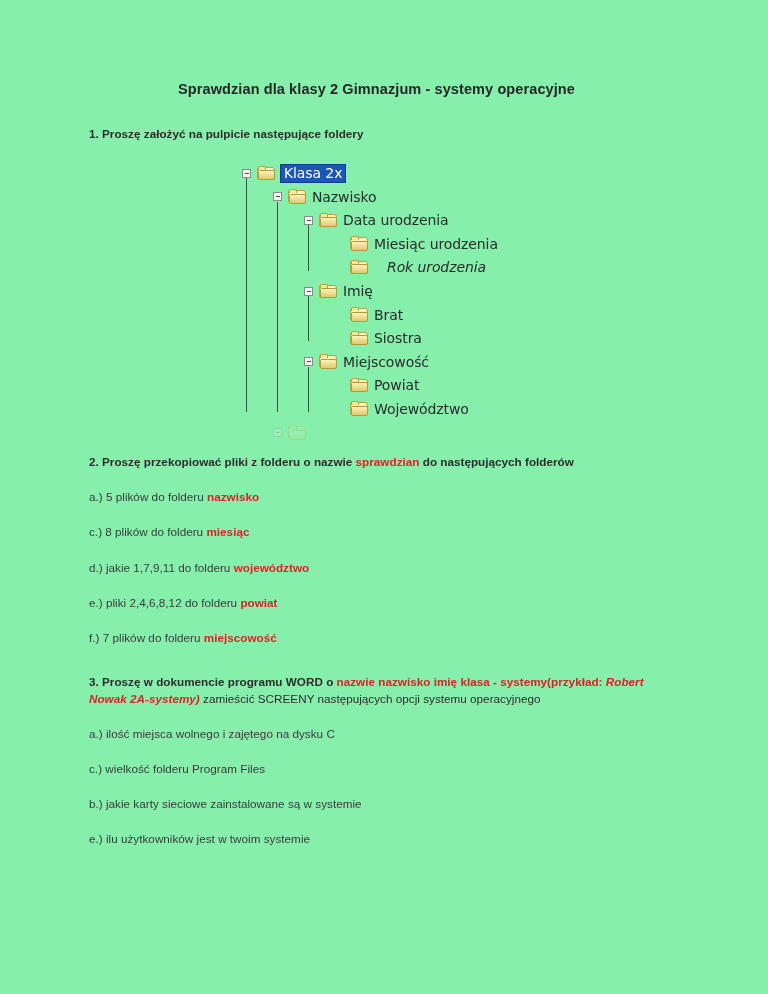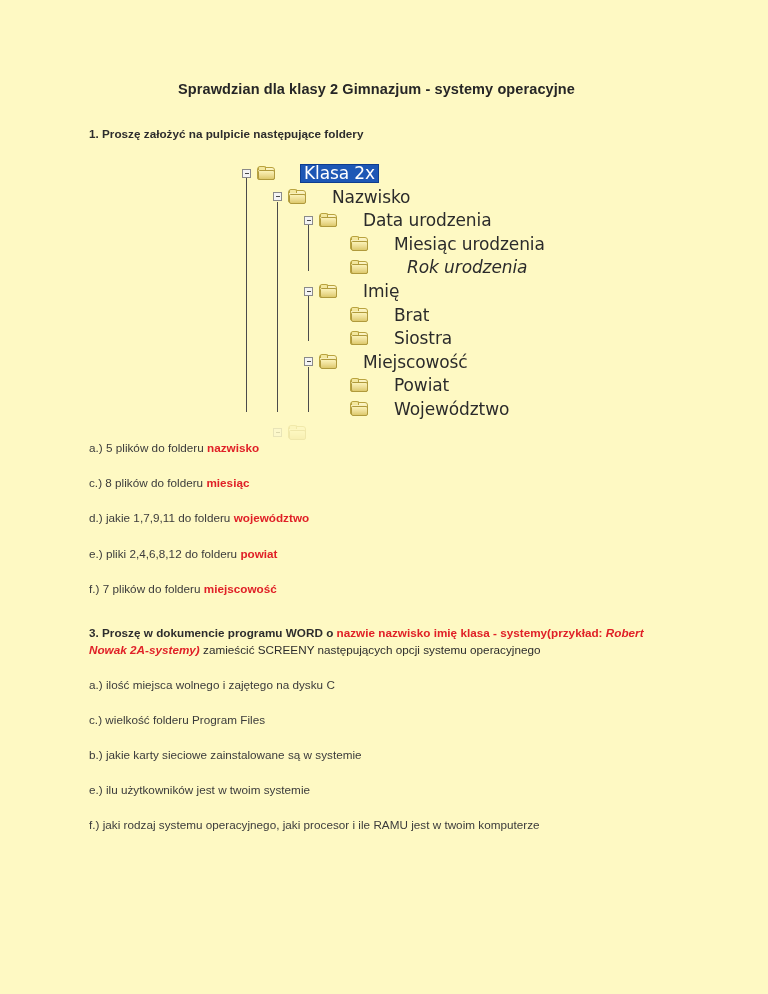--- a/index.html
+++ b/index.html
@@ -14,21 +14,21 @@
     font-family: "Liberation Sans", sans-serif;
     color: #3b3b3b;
     -webkit-font-smoothing: antialiased;
   }
 
   .page {
     position: absolute;
     left: 0; top: 0;
     width: 768px;
     height: 994px;
-    background: #fef9c3;
+    background: #86efac;
     overflow: hidden;
   }
 
   .content {
     position: absolute;
     left: 89px;
     top: 80px;
     width: 575px;
   }
 
@@ -131,25 +131,24 @@
     position: absolute;
     left: 1px; top: 4.5px;
     width: 17px; height: 10px;
     border-radius: 1.5px 2px 2px 2px;
     background: linear-gradient(#fbf2b7, #ecdc92 55%, #ddc96c);
     border: 1px solid #b09a3c;
     box-sizing: border-box;
   }
   .node-label {
     position: absolute;
-    font-size: 17px;
+    font-size: 14px;
     color: #2b2b2b;
     line-height: 14px;
     letter-spacing: -0.1px;
-    margin-left: 20px;
   }
   .node-label.selected {
     background: #1d57b5;
     color: #ffffff;
     padding: 1px 3px 2px 3px;
     outline: 1px solid #0e3d8f;
   }
 
   
   .ghost {
@@ -271,20 +270,23 @@
             <span class="expander" style="left:37px"></span>
             <span class="folder" style="left:52px">
               <span class="back"></span>
               <span class="tab"></span>
               <span class="front"></span>
             </span>
           </div>
         </div>
     </div>
 
+    <p class="para bold">
+      <span>2. Proszę przekopiować pliki z folderu o nazwie </span><span class="red">sprawdzian</span><span> do następujących folderów</span>
+    </p>
 
     <p class="para">
       <span>a.) 5 plików do folderu </span><span class="red">nazwisko</span>
     </p>
     <p class="para">
       <span>c.) 8 plików do folderu </span><span class="red">miesiąc</span>
     </p>
     <p class="para">
       <span>d.) jakie 1,7,9,11 do folderu </span><span class="red">województwo</span>
     </p>
@@ -296,16 +298,15 @@
     </p>
 
     <p class="para bold">
       <span>3. Proszę w dokumencie programu WORD o </span><span class="red">nazwie nazwisko imię klasa - systemy</span><span class="red">(przykład: </span><span class="red-italic">Robert Nowak 2A-systemy)</span><span class="blk-bold"> zamieścić SCREENY następujących opcji systemu operacyjnego</span>
     </p>
 
     <p class="para">a.) ilość miejsca wolnego i zajętego na dysku C</p>
     <p class="para">c.) wielkość folderu Program Files</p>
     <p class="para">b.) jakie karty sieciowe zainstalowane są w systemie</p>
     <p class="para">e.) ilu użytkowników jest w twoim systemie</p>
-    <p class="para">f.) jaki rodzaj systemu operacyjnego, jaki procesor i ile RAMU jest w twoim komputerze</p>
 
   </div>
 </div>
 
 </body></html>

